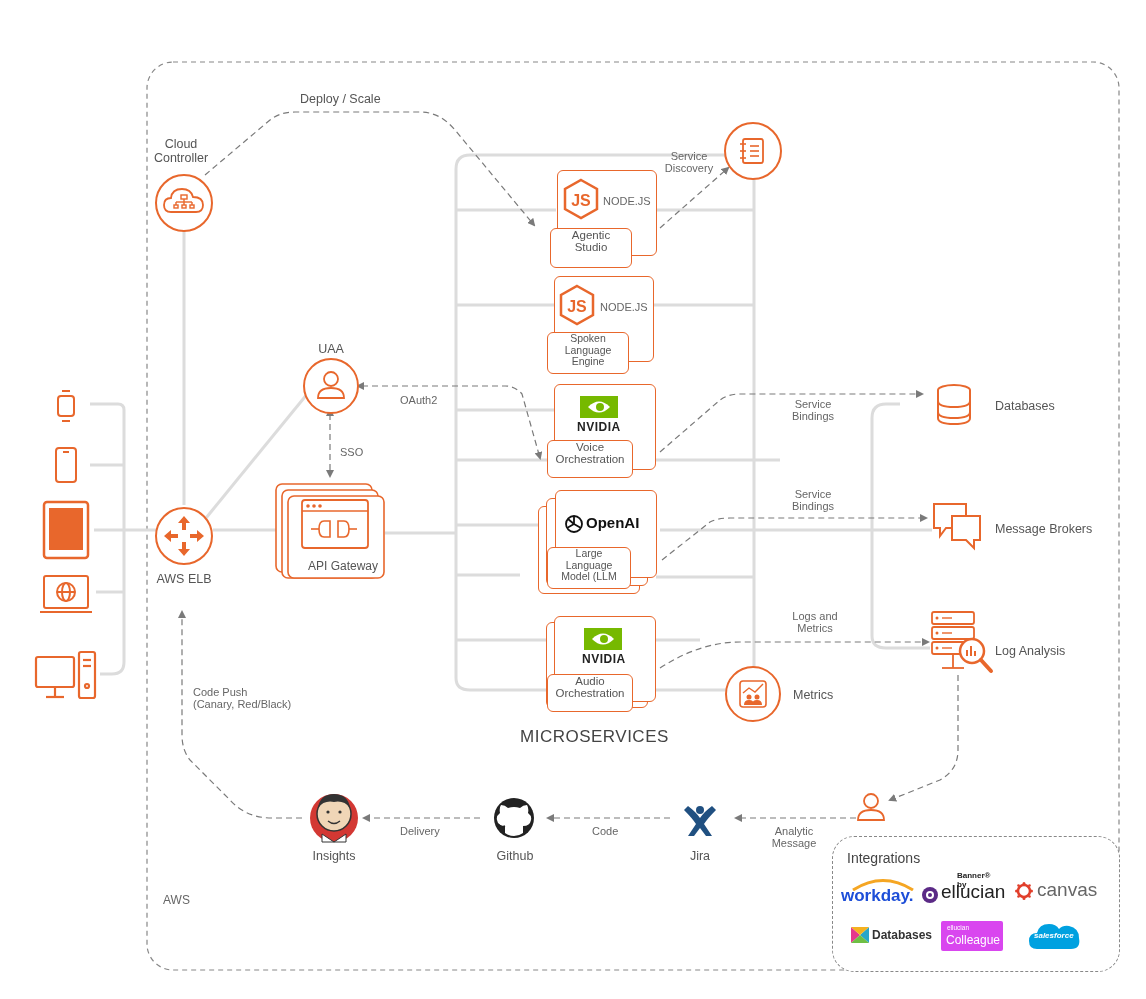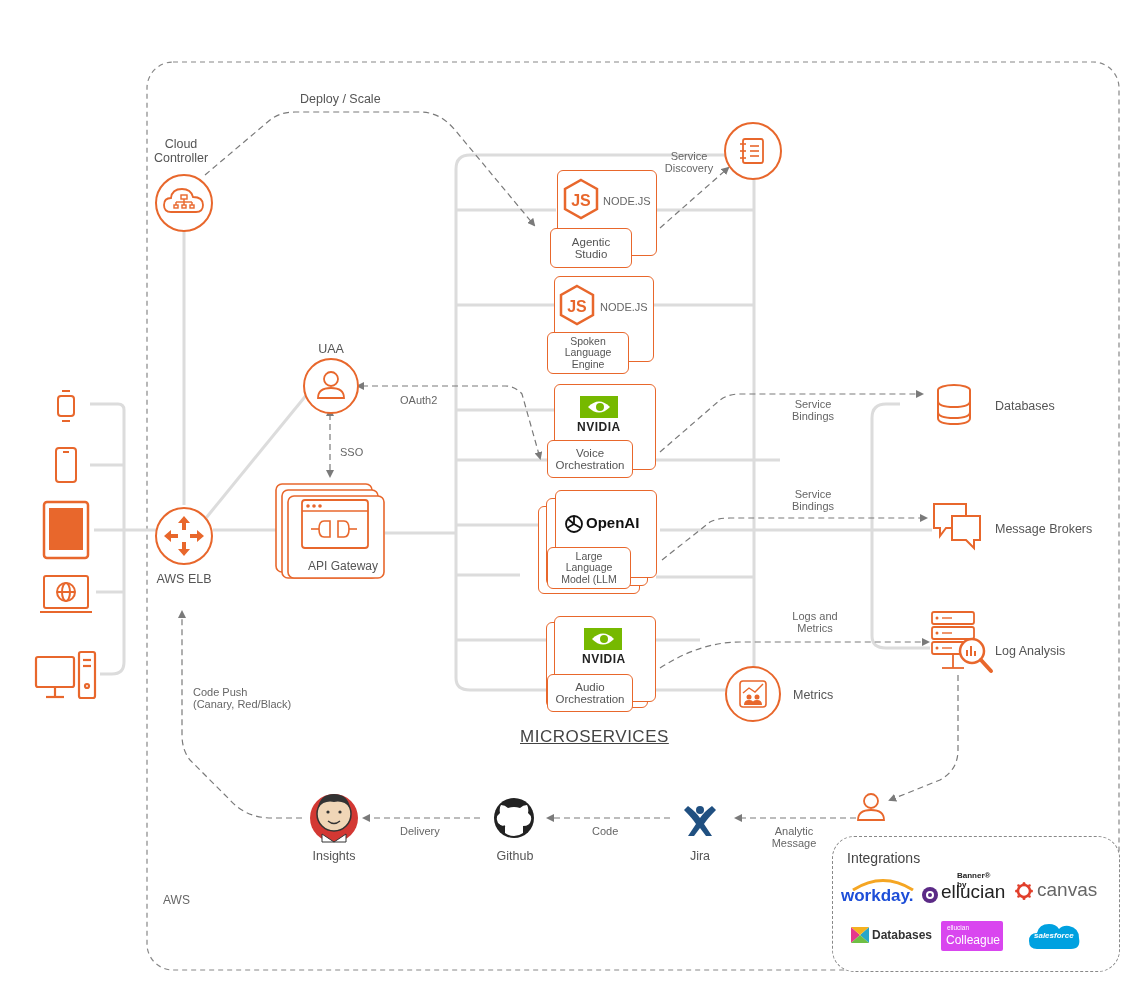--- a/index.html
+++ b/index.html
@@ -1,24 +1,24 @@
 <!DOCTYPE html>
 <html><head>
 <meta charset="utf-8">
 <style>
   html, body { margin:0; padding:0; background:#ffffff; }
   body { width:1146px; height:999px; position:relative; overflow:hidden;
          font-family:"Liberation Sans", sans-serif; color:#555; }
   #stage { position:absolute; left:0; top:0; width:1146px; height:999px; }
   .lbl { position:absolute; font-size:12.5px; color:#555; line-height:14px; text-align:center; white-space:nowrap; }
   .lbl.sm { font-size:11px; line-height:12px; color:#666; }
-  .lbl.big { font-size:17px; letter-spacing:0.5px; color:#444;text-decoration:underline; }
+  .lbl.big { font-size:17px; letter-spacing:0.5px; color:#444; }
   .svcbox { position:absolute; background:#fff; border:1.6px solid #e8672c; border-radius:6px; }
   .svcname { position:absolute; background:#fff; border:1.6px solid #e8672c; border-radius:6px;
-             font-size:11.5px; line-height:12px; color:#555; text-align:center; display:flex; align-items:center; justify-content:center; }
+             font-size:11.5px; line-height:12px; color:#555; text-align:center; display:flex; justify-content:center; }
   .logo-txt { position:absolute; font-weight:bold; }
 </style>
 </head>
 <body>
 
 <div id="stage">
 
 <svg width="1146" height="999" style="position:absolute;left:0;top:0">
   <defs>
     <marker id="arr" markerWidth="8" markerHeight="8" refX="6" refY="4" orient="auto" markerUnits="userSpaceOnUse">

